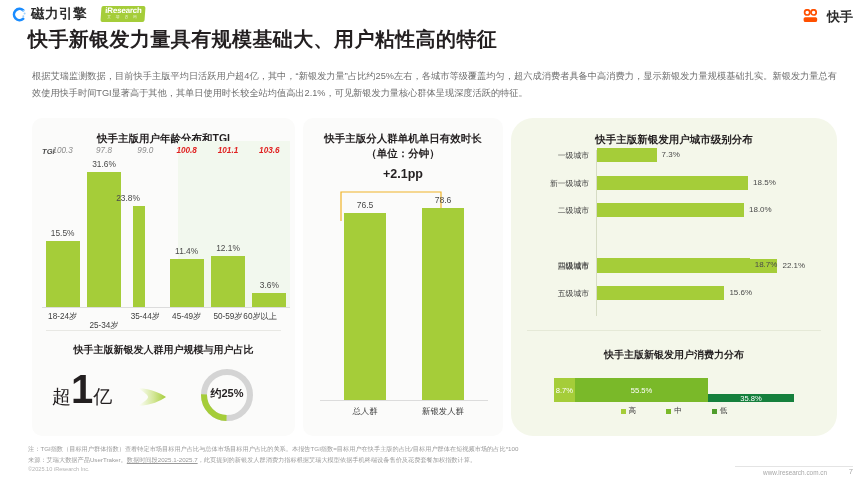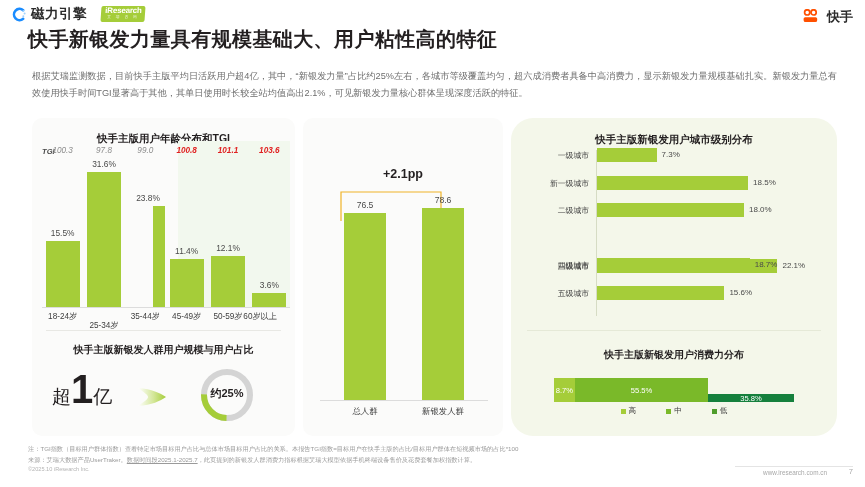--- a/index.html
+++ b/index.html
@@ -202,21 +202,21 @@
     </div>
   <div class="c1-plot">
       <div class="c1-bar-wrap" style="left: 3.66667px; height: 66.5588px;">
         <div class="c1-bar" style="height: 100%;"></div>
         <div class="c1-val" style="bottom: 69.5588px;">15.5%</div>
       </div>
       <div class="c1-bar-wrap" style="left: 45px; height: 135.694px;">
         <div class="c1-bar" style="height: 100%;"></div>
         <div class="c1-val" style="bottom: 138.694px;">31.6%</div>
       </div>
-      <div class="c1-bar-wrap" style="left: 89px; height: 102.2px; padding-left: 22px;">
+      <div class="c1-bar-wrap" style="left: 69px; height: 102.2px; padding-left: 22px;">
         <div class="c1-bar" style="height: 100%;"></div>
         <div class="c1-val" style="bottom: 105.2px;">23.8%</div>
       </div>
       <div class="c1-bar-wrap" style="left: 127.667px; height: 48.9529px;">
         <div class="c1-bar" style="height: 100%;"></div>
         <div class="c1-val" style="bottom: 51.9529px;">11.4%</div>
       </div>
       <div class="c1-bar-wrap" style="left: 169px; height: 51.9588px;">
         <div class="c1-bar" style="height: 100%;"></div>
         <div class="c1-val" style="bottom: 54.9588px;">12.1%</div>
@@ -255,20 +255,24 @@
     </svg>
   </div>
   <div class="lb-donut">
     <svg width="58" height="58" viewBox="0 0 58 58">
       <circle cx="29" cy="29" r="23" fill="none" stroke="#d4d4d4" stroke-width="6"></circle>
       <circle cx="29" cy="29" r="23" fill="none" stroke="#a5cd39" stroke-width="6" stroke-dasharray="36.1 108.4" stroke-dashoffset="-72.3" stroke-linecap="butt" transform="rotate(-90 29 29)"></circle>
     </svg>
   </div>
   <div class="lb-donut-text">约25%</div>
 
+  <div class="chart-title" style="left:303px; top:131px; width:200px;">
+    <span>快手主版分人群单机单日有效时长</span><br>
+    <span>（单位：分钟）</span>
+  </div>
   <div class="c2-delta">+2.1pp</div>
   <div class="c2-bracket">
     <svg width="130" height="34" viewBox="0 0 130 34">
       <path d="M3 33 L3 4 L103 4 L103 22" fill="none" stroke="#f0b429" stroke-width="1.2"></path>
       <path d="M99.2 22 L103 29 L106.8 22 Z" fill="#f0b429"></path>
     </svg>
   </div>
   <div class="c2-plot">
       <div class="c2-bar-wrap" style="left: 18px; height: 186.802px;">
         <div class="c2-bar" style="height: 100%;"></div>

